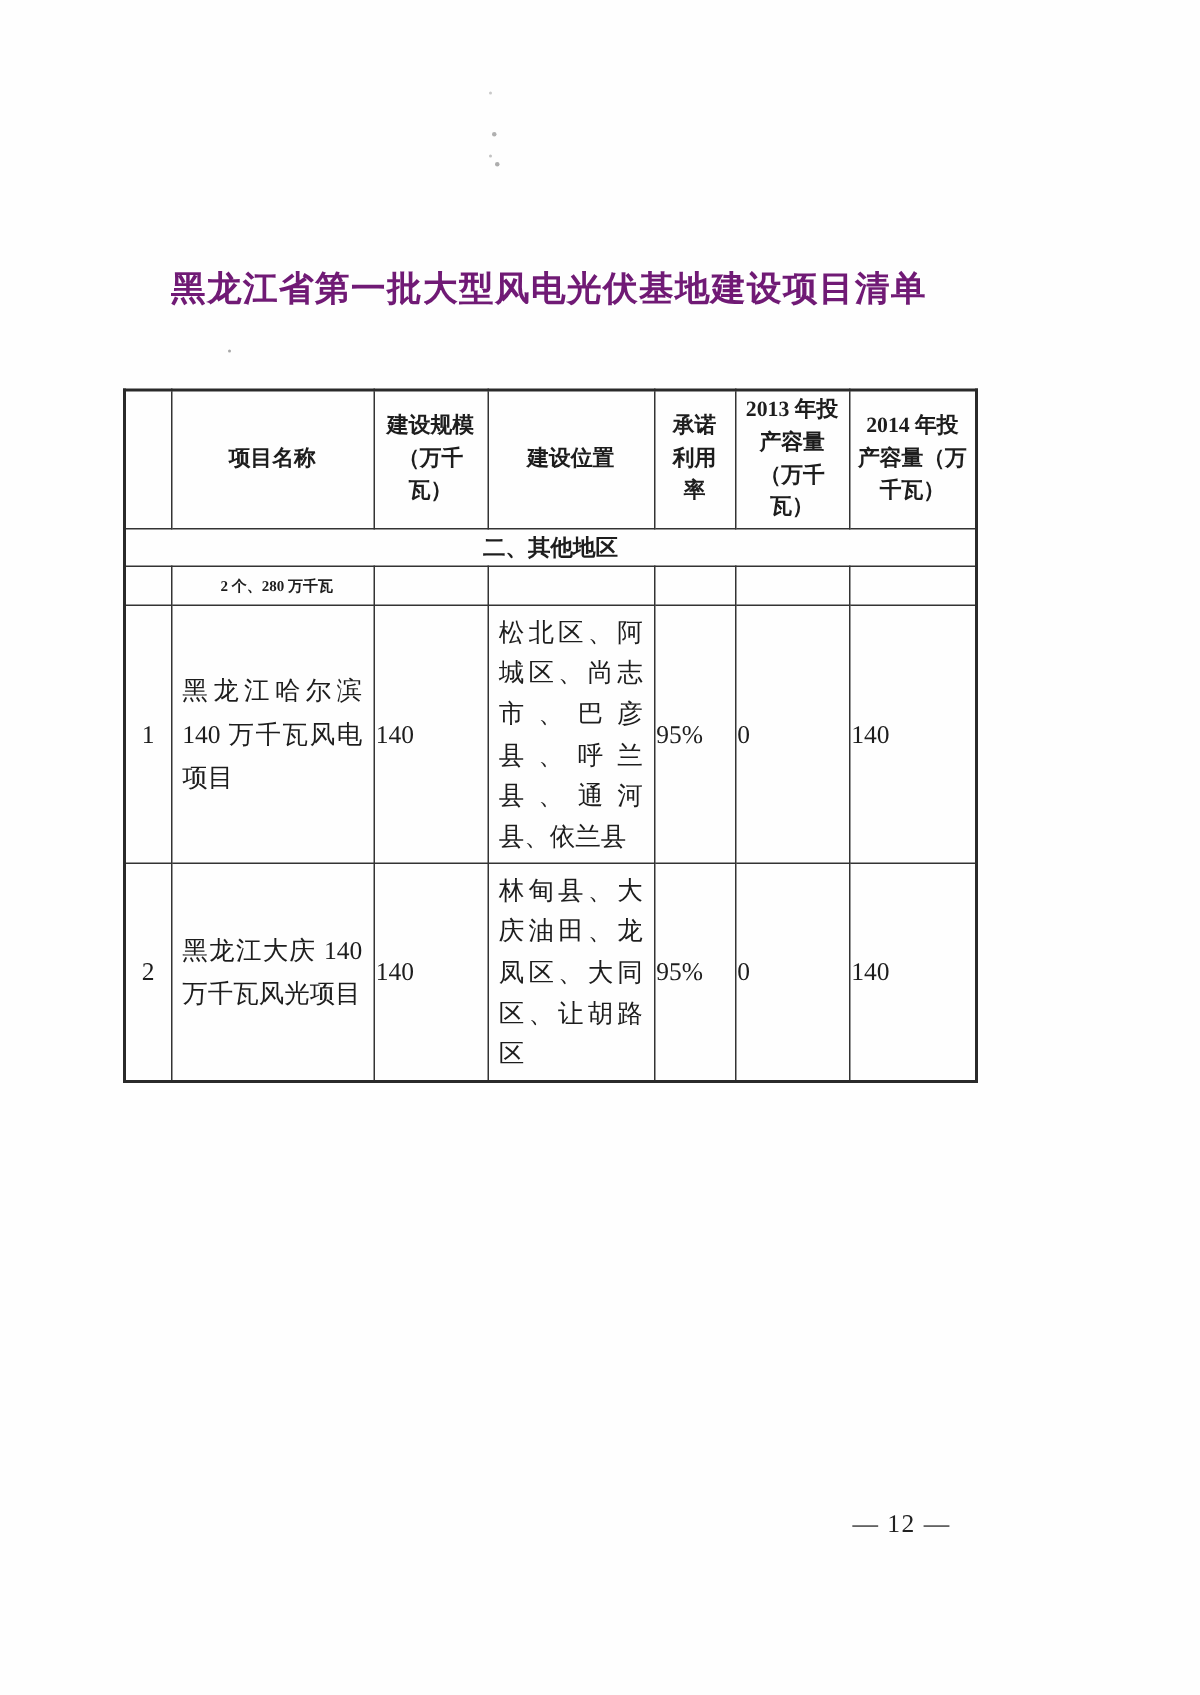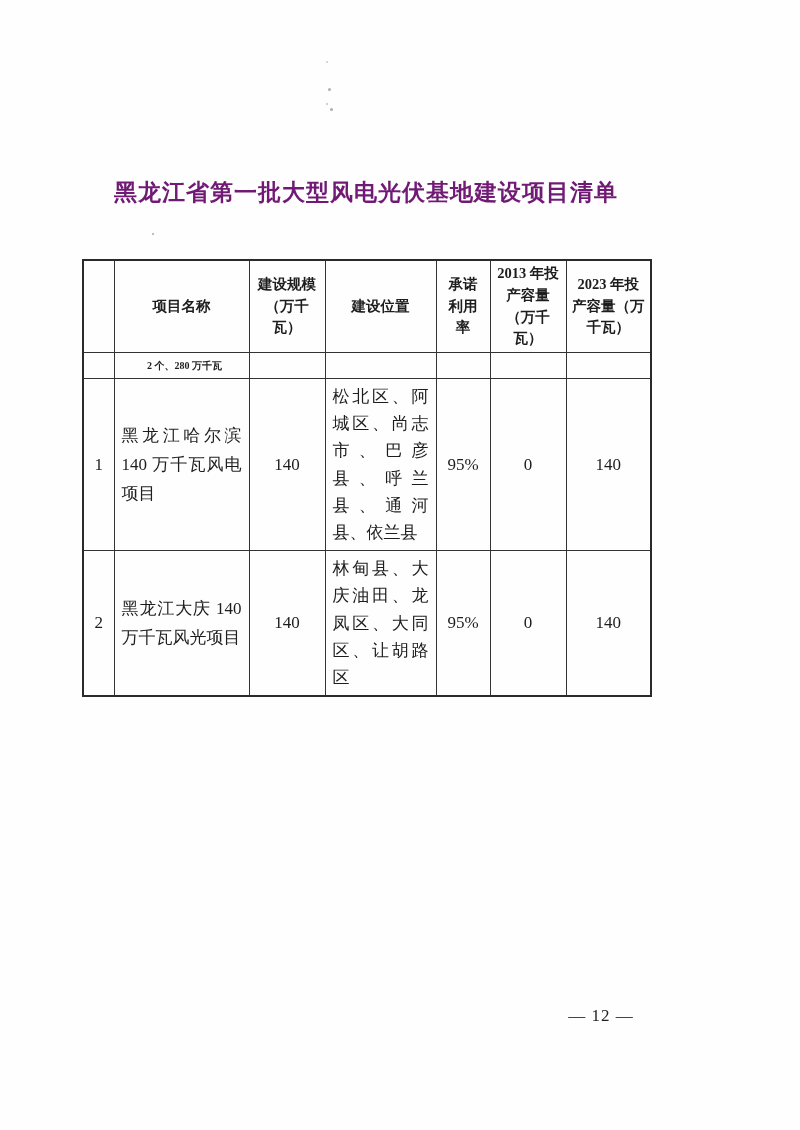--- a/index.html
+++ b/index.html
@@ -88,21 +88,20 @@
     font-size: 14.5px;
   }
   .data-cell-location {
     text-align: justify;
     text-justify: inter-character;
     padding: 4px 7px;
     line-height: 1.6;
     font-size: 13.5px;
   }
   .data-cell-num {
-    text-align: center;
     font-size: 15px;
   }
 
   .page-number {
     position: absolute;
     top: 1006px;
     left: 555px;
     width: 92px;
     text-align: center;
     font-size: 17px;
@@ -144,21 +143,24 @@
     <col style="width:85px">
   </colgroup>
   <tbody>
     <tr class="header-row">
       <th></th>
       <th>项目名称</th>
       <th>建设规模（万千瓦）</th>
       <th>建设位置</th>
       <th>承诺利用率</th>
       <th>2013 年投产容量（万千瓦）</th>
-      <th>2023 年投产容量（万千瓦）</th>
+      <th>2014 年投产容量（万千瓦）</th>
+    </tr>
+    <tr class="section-row">
+      <td colspan="7">二、其他地区</td>
     </tr>
     <tr class="subtotal-row">
       <td></td>
       <td class="name-cell">2 个、280 万千瓦</td>
       <td></td>
       <td></td>
       <td></td>
       <td></td>
       <td></td>
     </tr>

